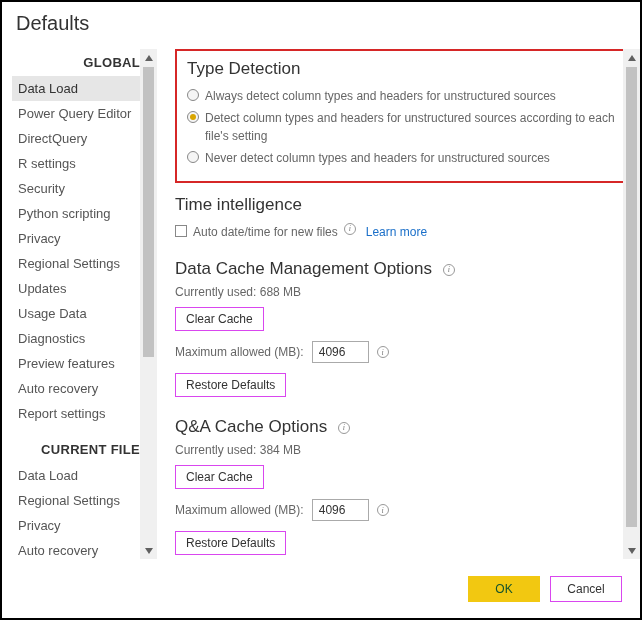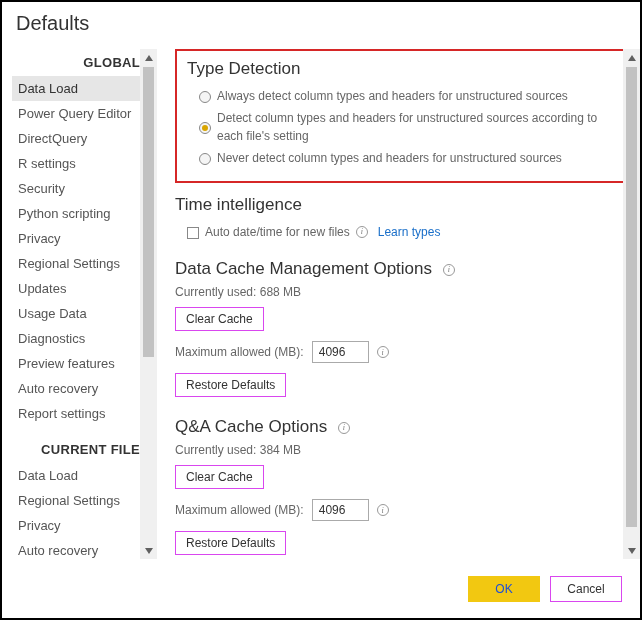--- a/index.html
+++ b/index.html
@@ -88,26 +88,25 @@
       font-size: 17px;
       font-weight: 400;
       color: #333;
       margin-bottom: 6px;
     }
     .section-heading.with-info .info-icon {
       margin-left: 6px;
     }
     .radio-row, .check-row {
       display: flex;
-      align-items: center;
+      align-items: flex-start;
       font-size: 12px;
       color: #666;
       padding: 2px 0;
       line-height: 1.5;
-      margin-left: 12px;
     }
     .radio-dot {
       width: 12px;
       height: 12px;
       border: 1px solid #888;
       border-radius: 50%;
       margin-right: 6px;
       margin-top: 2px;
       flex-shrink: 0;
       position: relative;
@@ -188,21 +187,21 @@
       gap: 10px;
     }
     .footer .btn {
       width: 72px;
       text-align: center;
       padding: 5px 0;
     }
     .btn.primary {
       background: #f2c811;
       border-color: #f2c811;
-      color: #1d4ed8;
+      color: #14532d;
     }
     .right-scrollbar {
       position: absolute;
       right: 0;
       top: 0;
       height: 100%;
     }
     .left-scrollbar {
       height: 100%;
       flex-shrink: 0;
@@ -271,21 +270,21 @@
           <span>Never detect column types and headers for unstructured sources</span>
         </div>
       </div>
 
       <div class="section">
         <div class="section-heading">Time intelligence</div>
         <div class="check-row">
           <div class="checkbox"></div>
           <span>Auto date/time for new files</span>
           <span class="info-icon" style="margin-left:6px">i</span>
-          <span class="link">Learn types</span>
+          <span class="link">Learn more</span>
         </div>
       </div>
 
       <div class="section">
         <div class="section-heading with-info">
           <span>Data Cache Management Options</span>
           <span class="info-icon">i</span>
         </div>
         <div class="small-text">Currently used: 688 MB</div>
         <button class="btn">Clear Cache</button>

